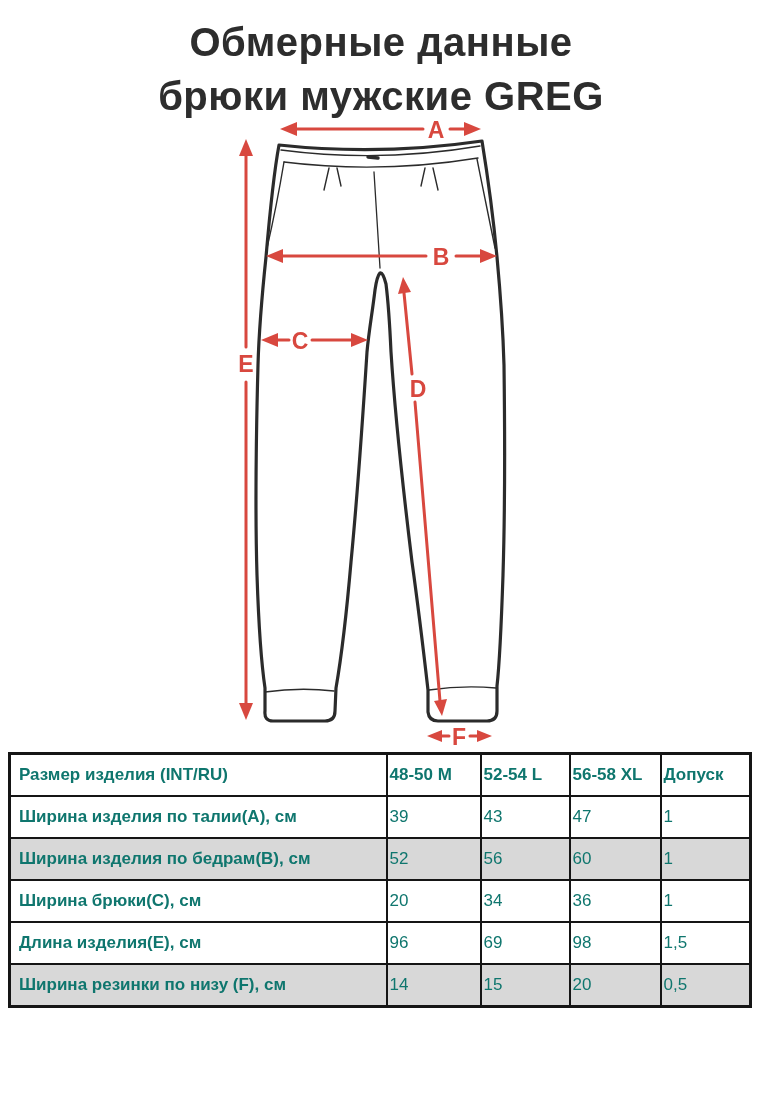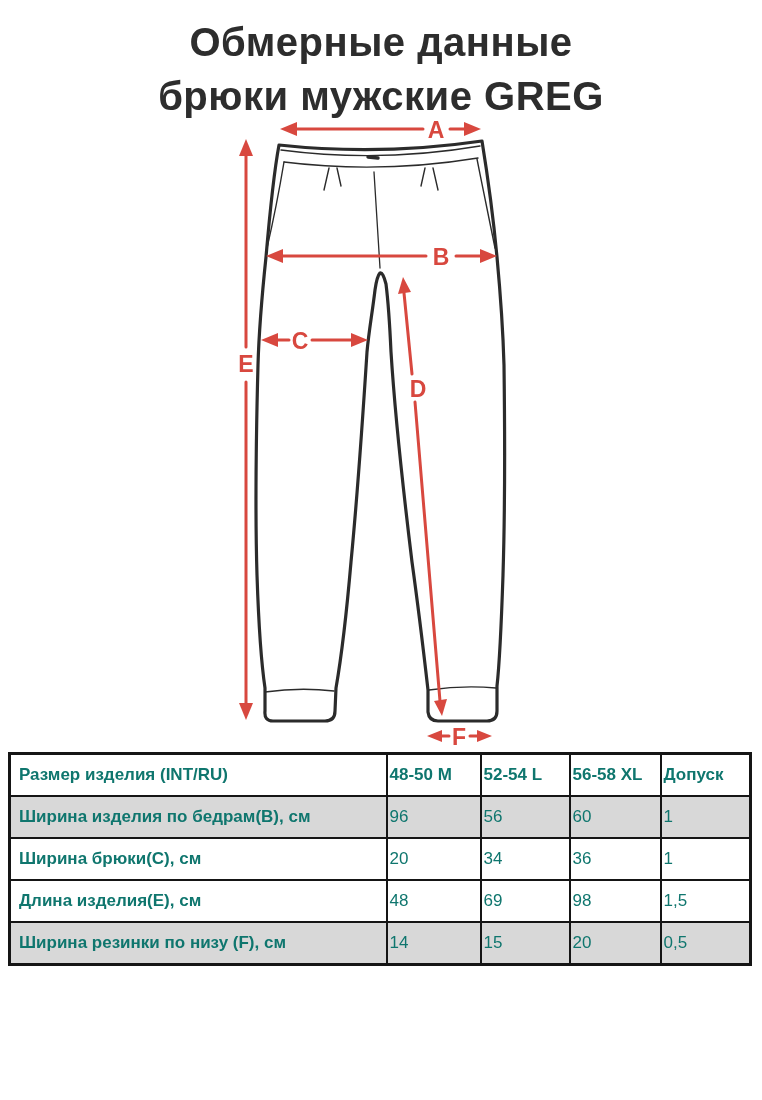--- a/index.html
+++ b/index.html
@@ -128,37 +128,44 @@
         <col style="width:90px">
     </colgroup>
     <tbody>
       <tr>
         <th class="lbl">Размер изделия (INT/RU)</th>
         <th>48-50 M</th>
         <th>52-54 L</th>
         <th>56-58 XL</th>
         <th>Допуск</th>
       </tr>
+      <tr>
+        <td class="lbl">Ширина изделия по талии(A), см</td>
+        <td class="val">39</td>
+        <td class="val">43</td>
+        <td class="val">47</td>
+        <td class="val">1</td>
+      </tr>
       <tr class="shaded">
         <td class="lbl">Ширина изделия по бедрам(B), см</td>
-        <td class="val">96</td>
+        <td class="val">52</td>
         <td class="val">56</td>
         <td class="val">60</td>
         <td class="val">1</td>
       </tr>
       <tr>
         <td class="lbl">Ширина брюки(C), см</td>
         <td class="val">20</td>
         <td class="val">34</td>
         <td class="val">36</td>
         <td class="val">1</td>
       </tr>
       <tr>
         <td class="lbl">Длина изделия(E), см</td>
-        <td class="val">48</td>
+        <td class="val">96</td>
         <td class="val">69</td>
         <td class="val">98</td>
         <td class="val">1,5</td>
       </tr>
       <tr class="shaded">
         <td class="lbl">Ширина резинки по низу (F), см</td>
         <td class="val">14</td>
         <td class="val">15</td>
         <td class="val">20</td>
         <td class="val">0,5</td>

